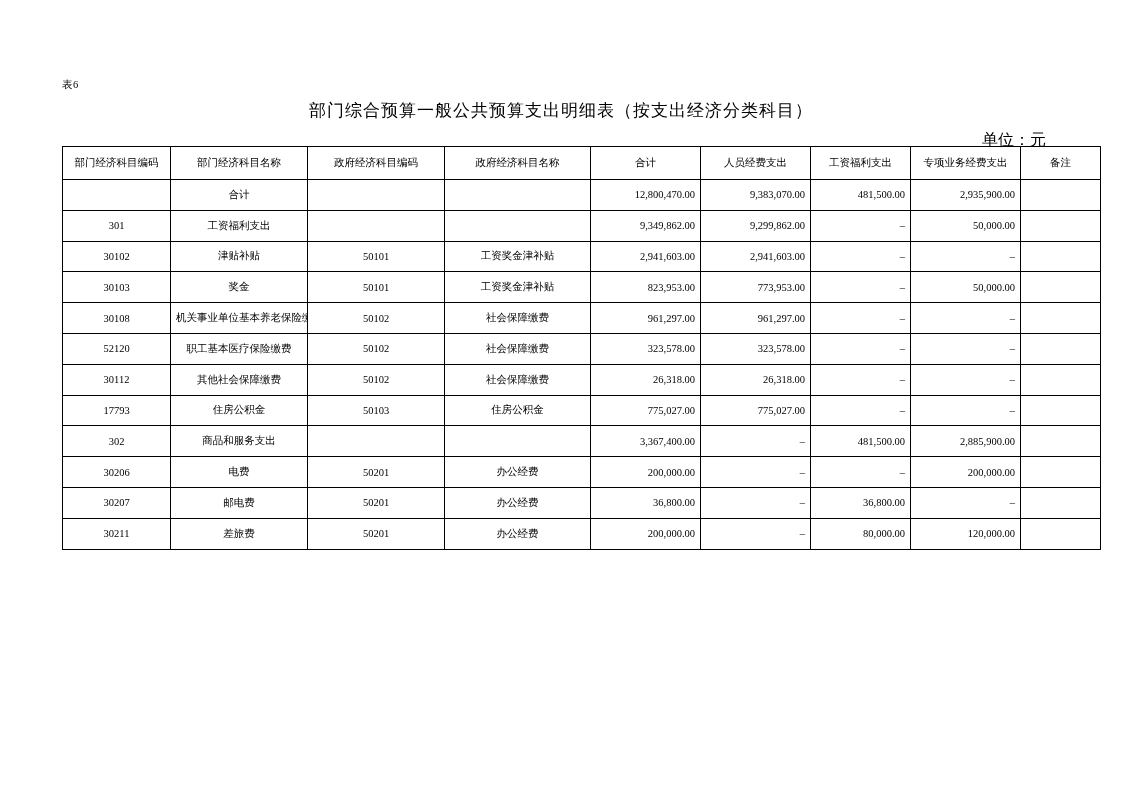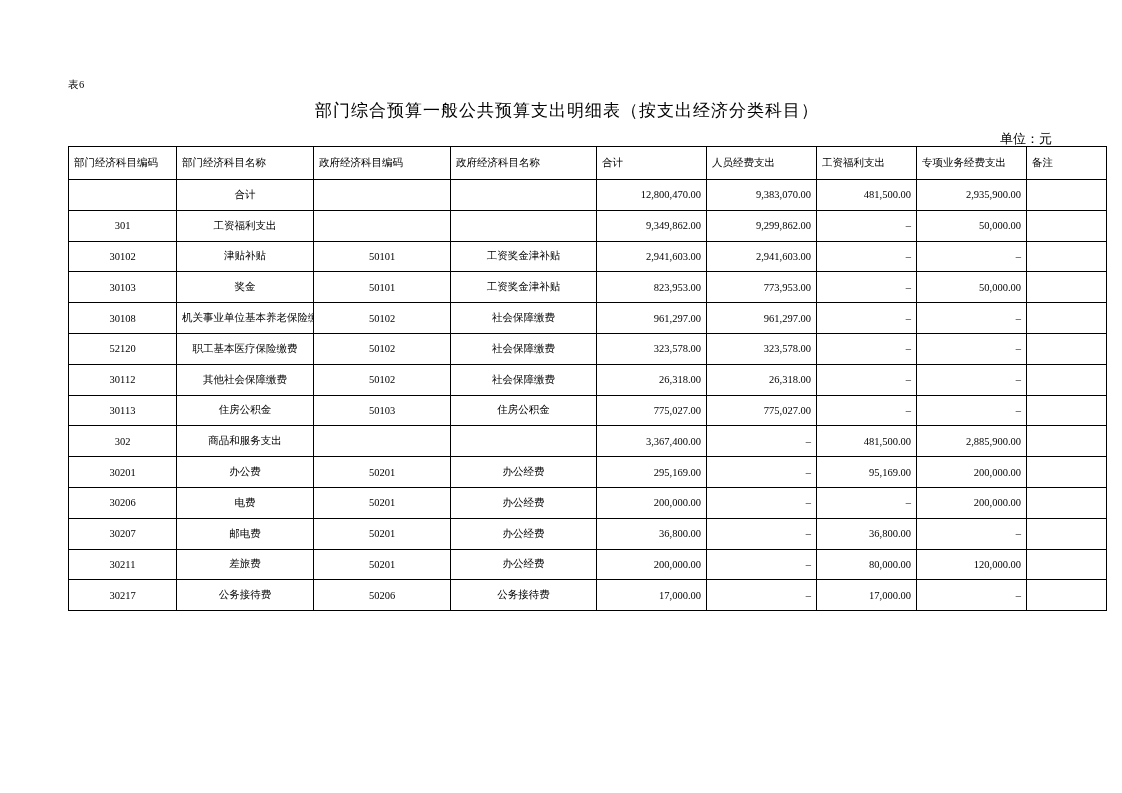--- a/index.html
+++ b/index.html
@@ -13,21 +13,20 @@
     font-family: "Liberation Serif", "DejaVu Serif", serif;
     color: #000000;
     position: relative;
     overflow: hidden;
   }
   .page {
     position: absolute;
     left: 0; top: 0;
     width: 1108px;
     height: 793px;
-    margin-left: 6px;
   }
   .sheet-label {
     position: absolute;
     left: 62px;
     top: 78px;
     font-size: 10.5px;
     letter-spacing: 0.5px;
   }
   .doc-title {
     position: absolute;
@@ -36,42 +35,42 @@
     width: 1122px;
     text-align: center;
     font-size: 17px;
     font-weight: normal;
     letter-spacing: 1px;
   }
   .unit-label {
     position: absolute;
     right: 62px;
     top: 130px;
-    font-size: 13px;
+    font-size: 16px;
   }
   table.budget {
     position: absolute;
     left: 62px;
     top: 146px;
     width: 998px;
     border-collapse: collapse;
     table-layout: fixed;
   }
   table.budget th,
   table.budget td {
     border: 1px solid #000000;
     font-size: 10.5px;
     font-weight: normal;
     height: 29.8px;
     padding: 0 5px;
     overflow: hidden;
     white-space: nowrap;
   }
   table.budget th {
-    text-align: left;
+    text-align: center;
     height: 32px;
   }
   td.c { text-align: center; }
   td.r { text-align: right; padding-right: 8px; }
   col.c1 { width: 108px; }
   col.c2 { width: 137px; }
   col.c3 { width: 137px; }
   col.c4 { width: 146px; }
   col.c5 { width: 110px; }
   col.c6 { width: 110px; }
@@ -187,21 +186,21 @@
           <td class="c">其他社会保障缴费</td>
           <td class="c">50102</td>
           <td class="c">社会保障缴费</td>
           <td class="r">26,318.00</td>
           <td class="r">26,318.00</td>
           <td class="r">–</td>
           <td class="r">–</td>
           <td class="c"></td>
         </tr>
         <tr>
-          <td class="c">30113</td>
+          <td class="c">17793</td>
           <td class="c">住房公积金</td>
           <td class="c">50103</td>
           <td class="c">住房公积金</td>
           <td class="r">775,027.00</td>
           <td class="r">775,027.00</td>
           <td class="r">–</td>
           <td class="r">–</td>
           <td class="c"></td>
         </tr>
         <tr>
@@ -209,31 +208,20 @@
           <td class="c">商品和服务支出</td>
           <td class="c"></td>
           <td class="c"></td>
           <td class="r">3,367,400.00</td>
           <td class="r">–</td>
           <td class="r">481,500.00</td>
           <td class="r">2,885,900.00</td>
           <td class="c"></td>
         </tr>
         <tr>
-          <td class="c">30201</td>
-          <td class="c">办公费</td>
-          <td class="c">50201</td>
-          <td class="c">办公经费</td>
-          <td class="r">295,169.00</td>
-          <td class="r">–</td>
-          <td class="r">95,169.00</td>
-          <td class="r">200,000.00</td>
-          <td class="c"></td>
-        </tr>
-        <tr>
           <td class="c">30206</td>
           <td class="c">电费</td>
           <td class="c">50201</td>
           <td class="c">办公经费</td>
           <td class="r">200,000.00</td>
           <td class="r">–</td>
           <td class="r">–</td>
           <td class="r">200,000.00</td>
           <td class="c"></td>
         </tr>
@@ -252,27 +240,16 @@
           <td class="c">30211</td>
           <td class="c">差旅费</td>
           <td class="c">50201</td>
           <td class="c">办公经费</td>
           <td class="r">200,000.00</td>
           <td class="r">–</td>
           <td class="r">80,000.00</td>
           <td class="r">120,000.00</td>
           <td class="c"></td>
         </tr>
-        <tr>
-          <td class="c">30217</td>
-          <td class="c">公务接待费</td>
-          <td class="c">50206</td>
-          <td class="c">公务接待费</td>
-          <td class="r">17,000.00</td>
-          <td class="r">–</td>
-          <td class="r">17,000.00</td>
-          <td class="r">–</td>
-          <td class="c"></td>
-        </tr>
       </tbody>
   </table>
 
 </div>
 
 </body></html>

